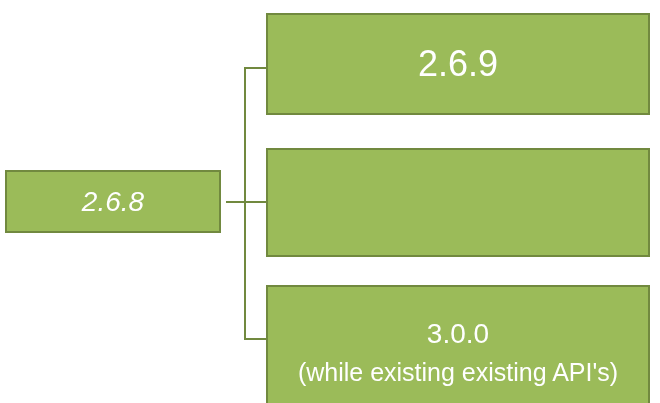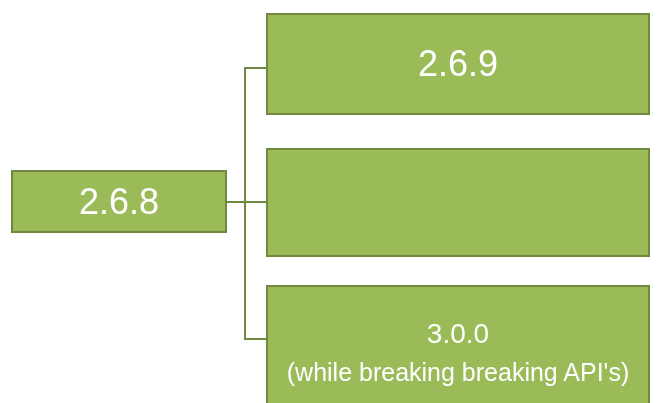--- a/index.html
+++ b/index.html
@@ -21,25 +21,26 @@
     background: var(--fill, #9bbb59);
     border: 2px solid var(--border, #71893f);
     color: var(--text, #ffffff);
     display: flex;
     flex-direction: column;
     align-items: center;
     justify-content: center;
     text-align: center;
   }
   #root-box {
-    left: 11px;
+    left: 5px;
     top: 170px;
     width: 216px;
     height: 63px;
-    font-size: 36px;
+    font-size: 28px;
+    font-style: italic;
   }
   .branch {
     left: 266px;
     width: 384px;
     gap: 7px;
   }
   #branch-0 { top: 13px;  height: 102px; }
   #branch-1 { top: 148px; height: 109px; }
   #branch-2 { top: 285px; height: 138px; }
   .branch .title {
@@ -82,16 +83,16 @@
 
   <div class="box branch" id="branch-0">
     <span class="title">2.6.9</span>
   </div>
 
   <div class="box branch" id="branch-1">
   </div>
 
   <div class="box branch" id="branch-2">
     <span class="title">3.0.0</span>
-    <span class="subtitle">(while breaking breaking API's)</span>
+    <span class="subtitle">(while existing existing API's)</span>
   </div>
 
 </div>
 
 </body></html>

